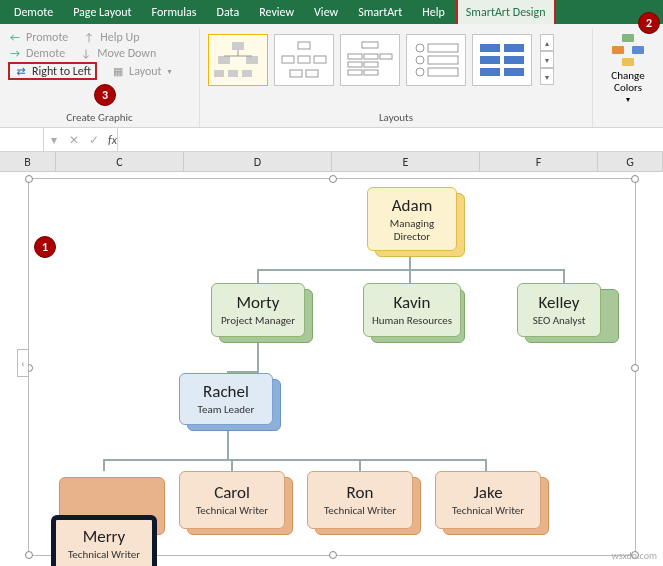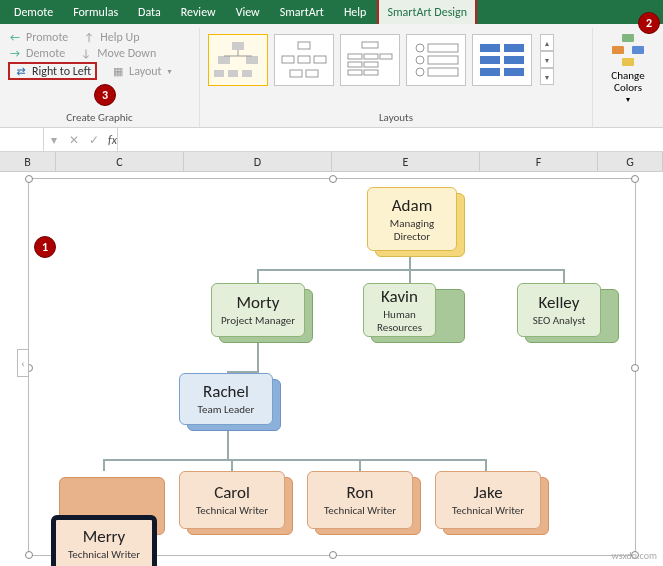--- a/index.html
+++ b/index.html
@@ -51,20 +51,21 @@
   
   .conn { position: absolute; background: #9aa; }
   
   .watermark { position: absolute; right: 6px; bottom: 4px; font-size: 10px; color: #aaa; }
 </style>
 </head>
 <body>
 
 <div class="ribbon-tabs">
   <div class="ribbon-tab">Demote</div>
+  <div class="ribbon-tab">Page Layout</div>
   <div class="ribbon-tab">Formulas</div>
   <div class="ribbon-tab">Data</div>
   <div class="ribbon-tab">Review</div>
   <div class="ribbon-tab">View</div>
   <div class="ribbon-tab">SmartArt</div>
   <div class="ribbon-tab">Help</div>
   <div class="ribbon-tab highlighted">SmartArt Design</div>
   <div class="callout" style="position:absolute; left:638px; top:12px;">2</div>
 </div>
 
@@ -238,21 +239,21 @@
         <div class="name">Adam</div>
         <div class="role">Managing Director</div>
       </div>
 
       <div class="shadow-box" style="left:190px;top:110px;width:94px;height:54px;background:#a9c89a;border:1px solid #7da86a;"></div>
       <div class="node" style="left:182px;top:104px;width:94px;height:54px;background:#e3efd9;border:1px solid #8fb378;">
         <div class="name">Morty</div>
         <div class="role">Project Manager</div>
       </div>
       <div class="shadow-box" style="left:342px;top:110px;width:94px;height:54px;background:#a9c89a;border:1px solid #7da86a;"></div>
-      <div class="node" style="left:334px;top:104px;width:73px;height:54px;background:#e3efd9;border:1px solid #8fb378;">
+      <div class="node" style="left:334px;top:104px;width:98px;height:54px;background:#e3efd9;border:1px solid #8fb378;">
         <div class="name">Kavin</div>
         <div class="role">Human Resources</div>
       </div>
       <div class="shadow-box" style="left:496px;top:110px;width:94px;height:54px;background:#a9c89a;border:1px solid #7da86a;"></div>
       <div class="node" style="left:488px;top:104px;width:84px;height:54px;background:#e3efd9;border:1px solid #8fb378;">
         <div class="name">Kelley</div>
         <div class="role">SEO Analyst</div>
       </div>
 
       <div class="shadow-box" style="left:158px;top:200px;width:94px;height:52px;background:#8bb0d9;border:1px solid #6a93c4;"></div>

